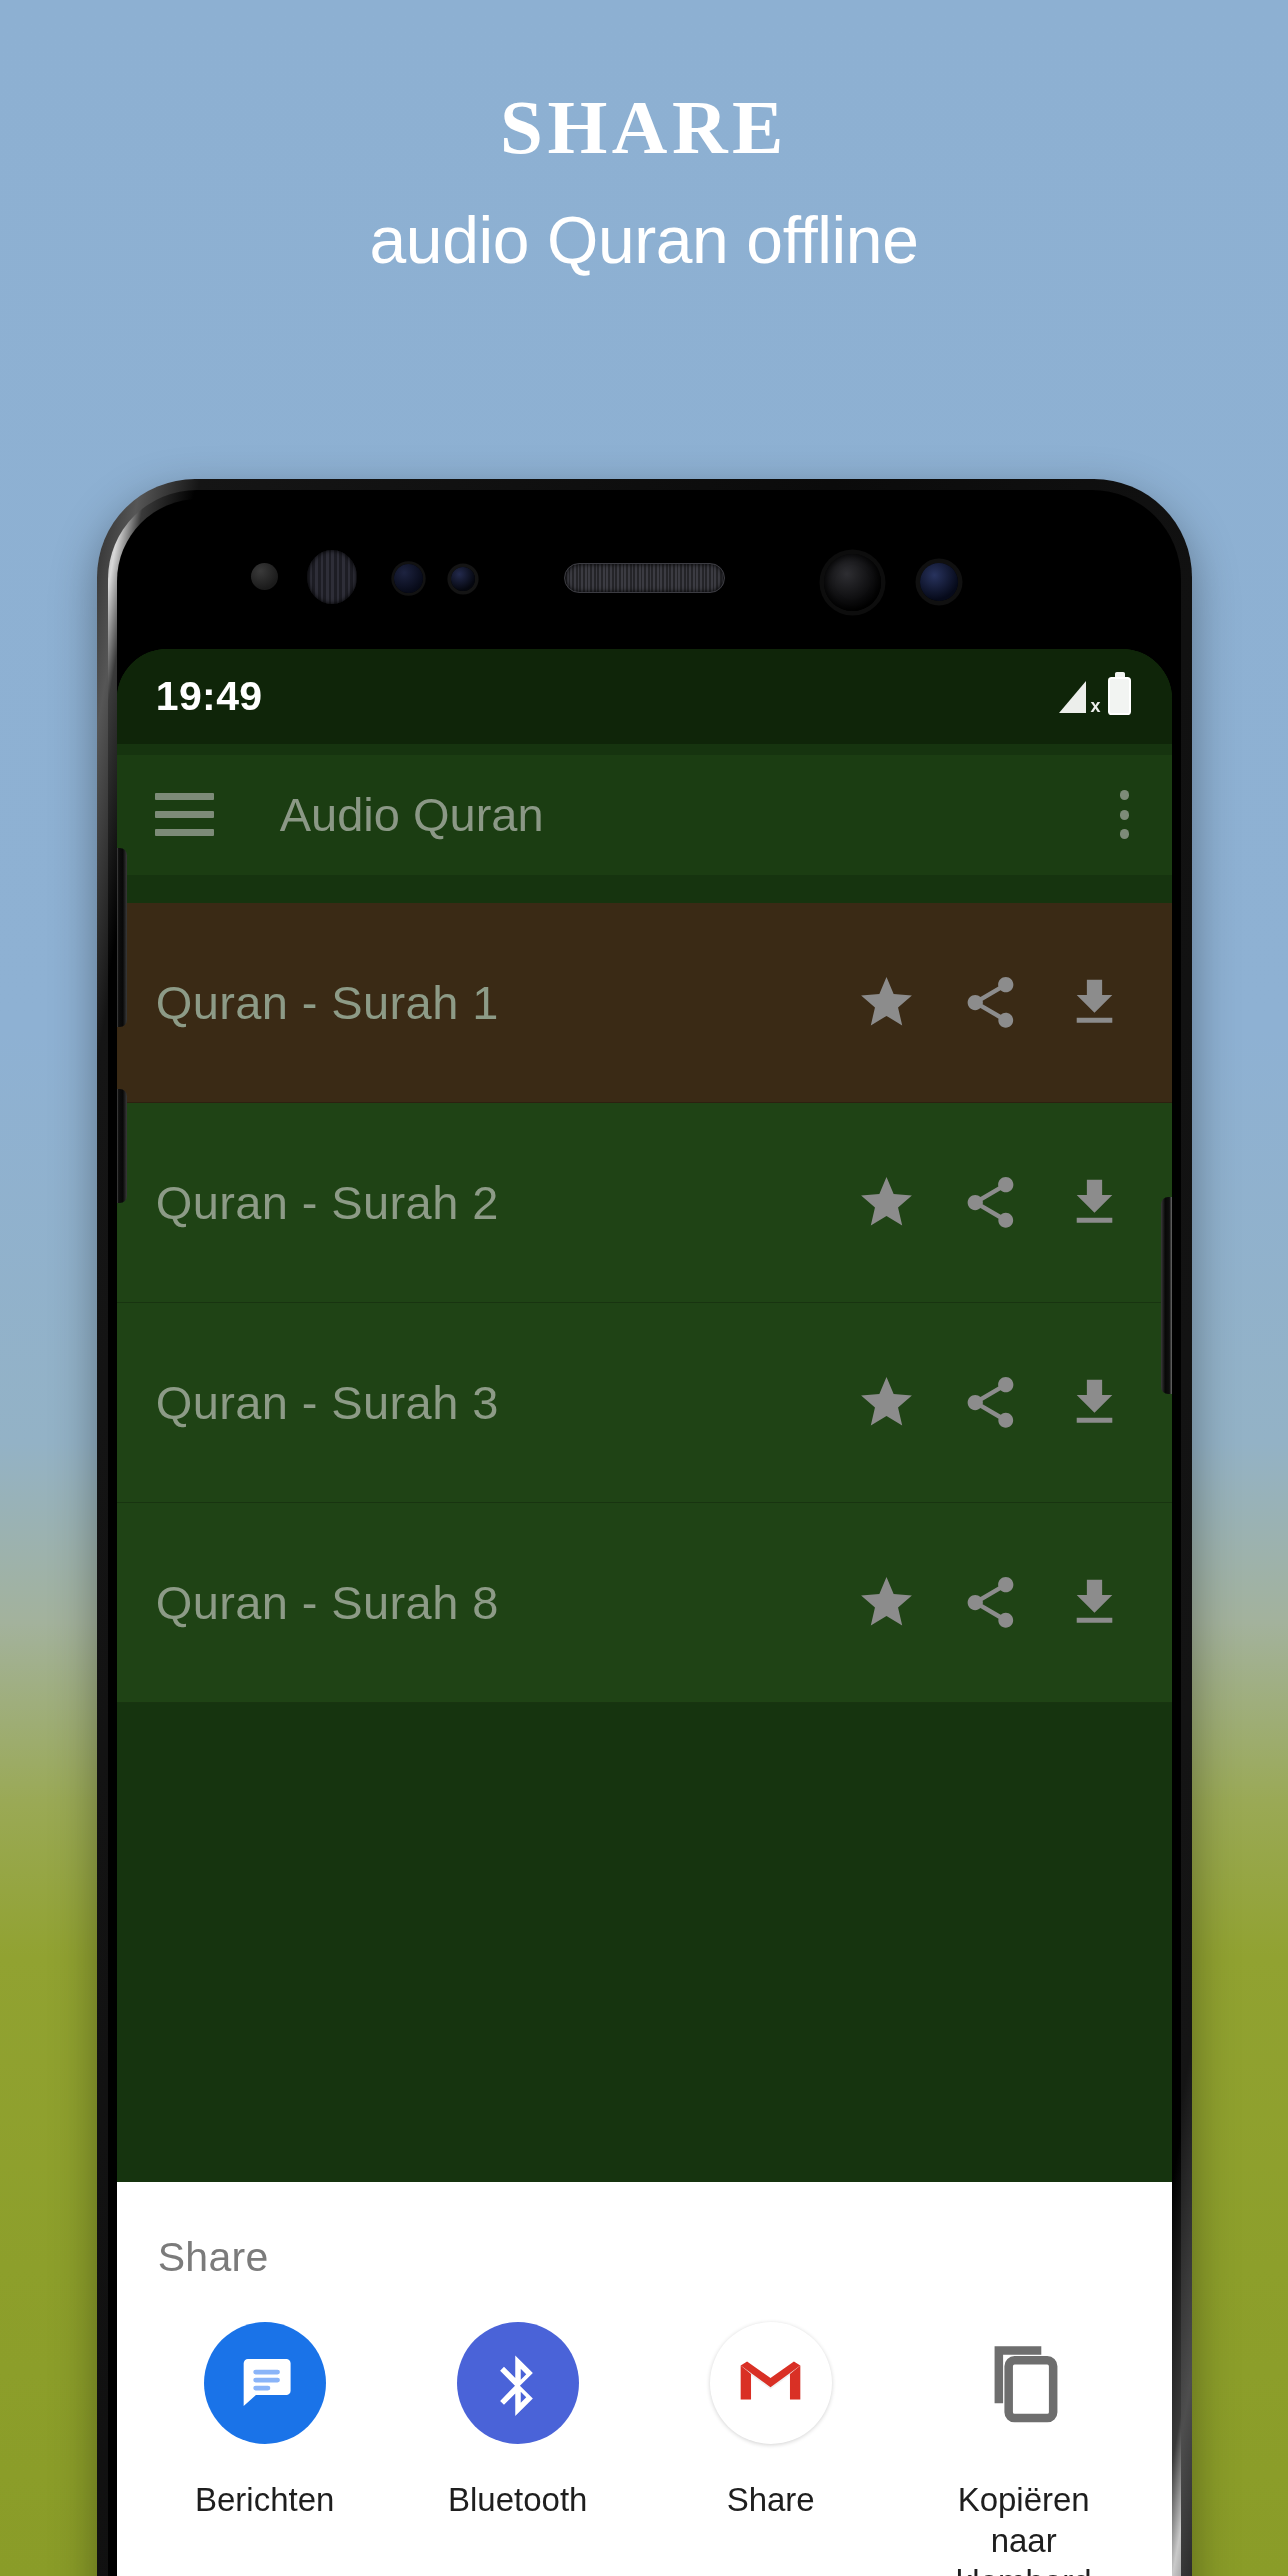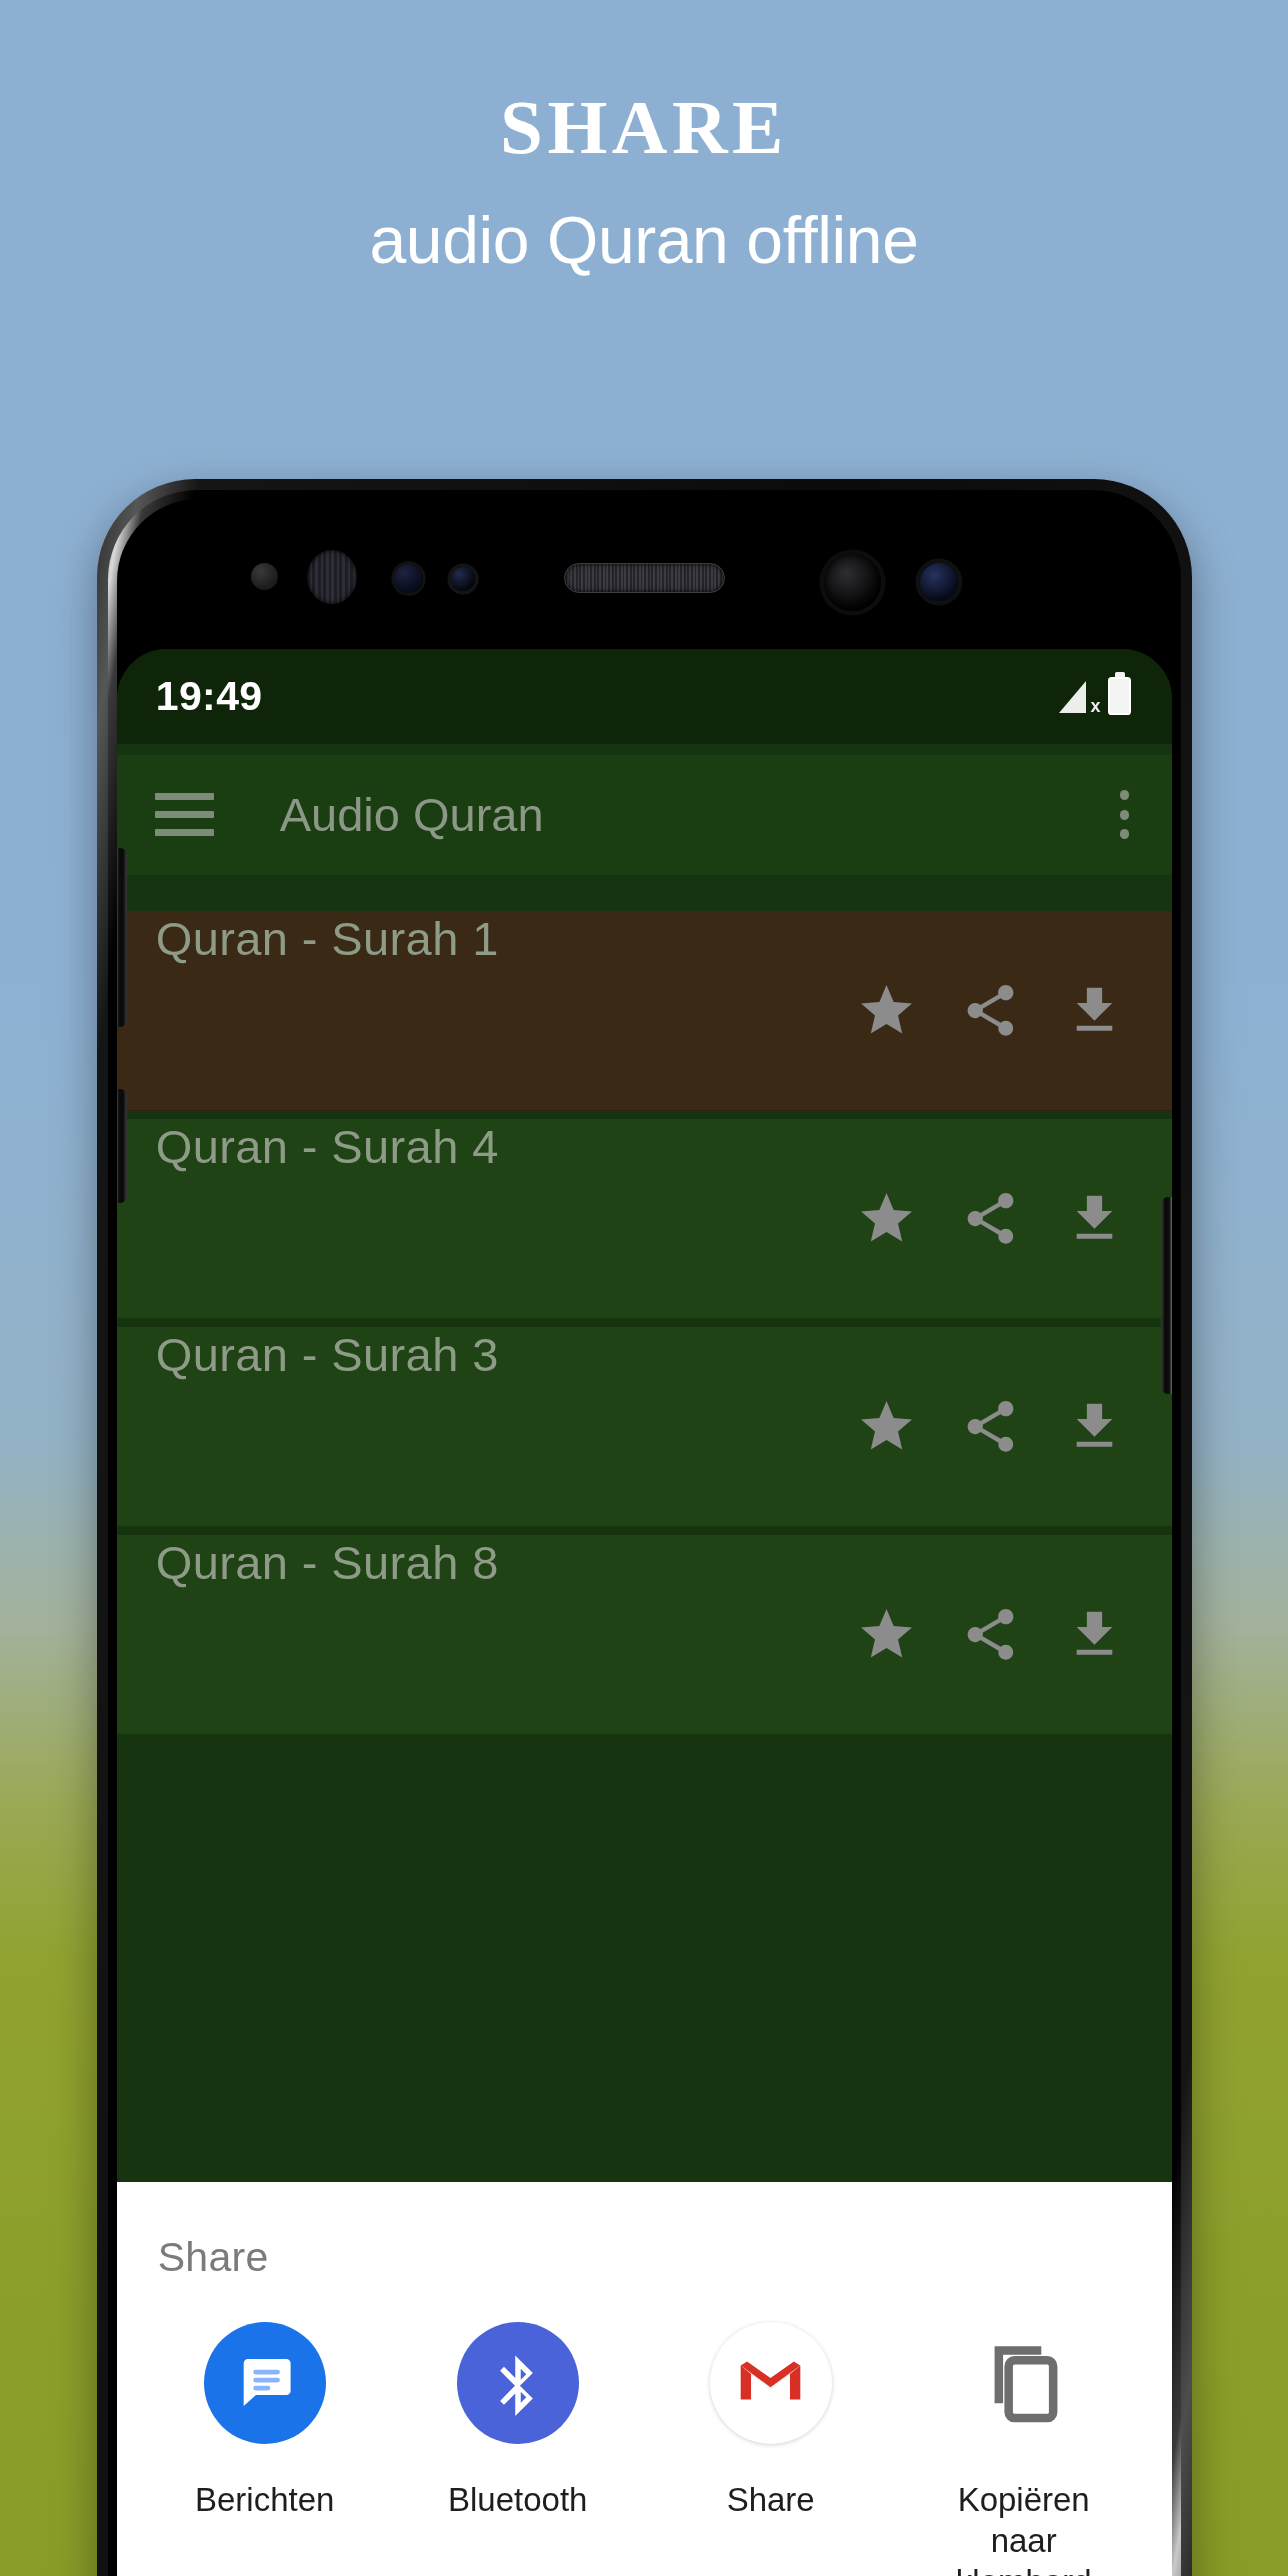--- a/index.html
+++ b/index.html
@@ -141,24 +141,23 @@
   #hamburger{ width:59px; height:43px; display:flex; flex-direction:column;
               justify-content:space-between; }
   #hamburger span{ display:block; height:7.2px; background:#7d8b78; border-radius:0.9px; }
   #appbar-title{ color:#8b9886; font-size:47px; margin-left:66px; flex:1; }
   #overflow{ width:12.5px; display:flex; flex-direction:column; gap:9.8px; align-items:center; }
   #overflow i{ width:9.8px; height:9.8px; border-radius:50%; background:#7d8b78; display:block; }
 
   
   #list{ position:absolute; top:254px; left:0; width:1055px; bottom:0; }
   .row{
-    position:relative; height:200px; display:flex; 
+    position:relative; height:200px; display:flex; align-items:center;
     padding:0 47px 0 39px; background:#1f4315;
     border-bottom:1.8px solid rgba(0,0,0,.22);
-    margin-top:8px;
   }
   .row.highlight{ background:#3a2a15; }
   .row-title{ color:#8d9b87; font-size:47px; flex:1; letter-spacing:0.4px; }
   .row-actions{ display:flex; align-items:center; gap:43px; }
   .ic{ width:61px; height:61px; display:block; }
   .ic svg{ width:100%; height:100%; fill:#8c8c8c; }
 
   
   #sheet{
     position:absolute; left:0; top:1683px; width:1055px; bottom:0;
@@ -258,21 +257,21 @@
                   </svg></span>
                 <span class="ic"><svg viewBox="0 0 24 24">
                     <path d="M18 16.08c-.76 0-1.44.3-1.96.77L8.91 12.7c.05-.23.09-.46.09-.7s-.04-.47-.09-.7l7.05-4.11c.54.5 1.25.81 2.04.81 1.66 0 3-1.34 3-3s-1.34-3-3-3-3 1.34-3 3c0 .24.04.47.09.7L8.04 9.81C7.5 9.31 6.79 9 6 9c-1.66 0-3 1.34-3 3s1.34 3 3 3c.79 0 1.5-.31 2.04-.81l7.12 4.16c-.05.21-.08.43-.08.65 0 1.61 1.31 2.92 2.92 2.92s2.92-1.31 2.92-2.92-1.31-2.92-2.92-2.92z"></path>
                   </svg></span>
                 <span class="ic"><svg viewBox="0 0 24 24">
                     <path d="M5 20h14v-2H5v2zM19 9h-4V3H9v6H5l7 7 7-7z"></path>
                   </svg></span>
               </div>
             </div>
             <div class="row">
-              <div class="row-title">Quran - Surah 4</div>
+              <div class="row-title">Quran - Surah 2</div>
               <div class="row-actions">
                 <span class="ic"><svg viewBox="0 0 24 24">
                     <path d="M12 17.27L18.18 21l-1.64-7.03L22 9.24l-7.19-.61L12 2 9.19 8.63 2 9.24l5.46 4.73L5.82 21z"></path>
                   </svg></span>
                 <span class="ic"><svg viewBox="0 0 24 24">
                     <path d="M18 16.08c-.76 0-1.44.3-1.96.77L8.91 12.7c.05-.23.09-.46.09-.7s-.04-.47-.09-.7l7.05-4.11c.54.5 1.25.81 2.04.81 1.66 0 3-1.34 3-3s-1.34-3-3-3-3 1.34-3 3c0 .24.04.47.09.7L8.04 9.81C7.5 9.31 6.79 9 6 9c-1.66 0-3 1.34-3 3s1.34 3 3 3c.79 0 1.5-.31 2.04-.81l7.12 4.16c-.05.21-.08.43-.08.65 0 1.61 1.31 2.92 2.92 2.92s2.92-1.31 2.92-2.92-1.31-2.92-2.92-2.92z"></path>
                   </svg></span>
                 <span class="ic"><svg viewBox="0 0 24 24">
                     <path d="M5 20h14v-2H5v2zM19 9h-4V3H9v6H5l7 7 7-7z"></path>
                   </svg></span>

